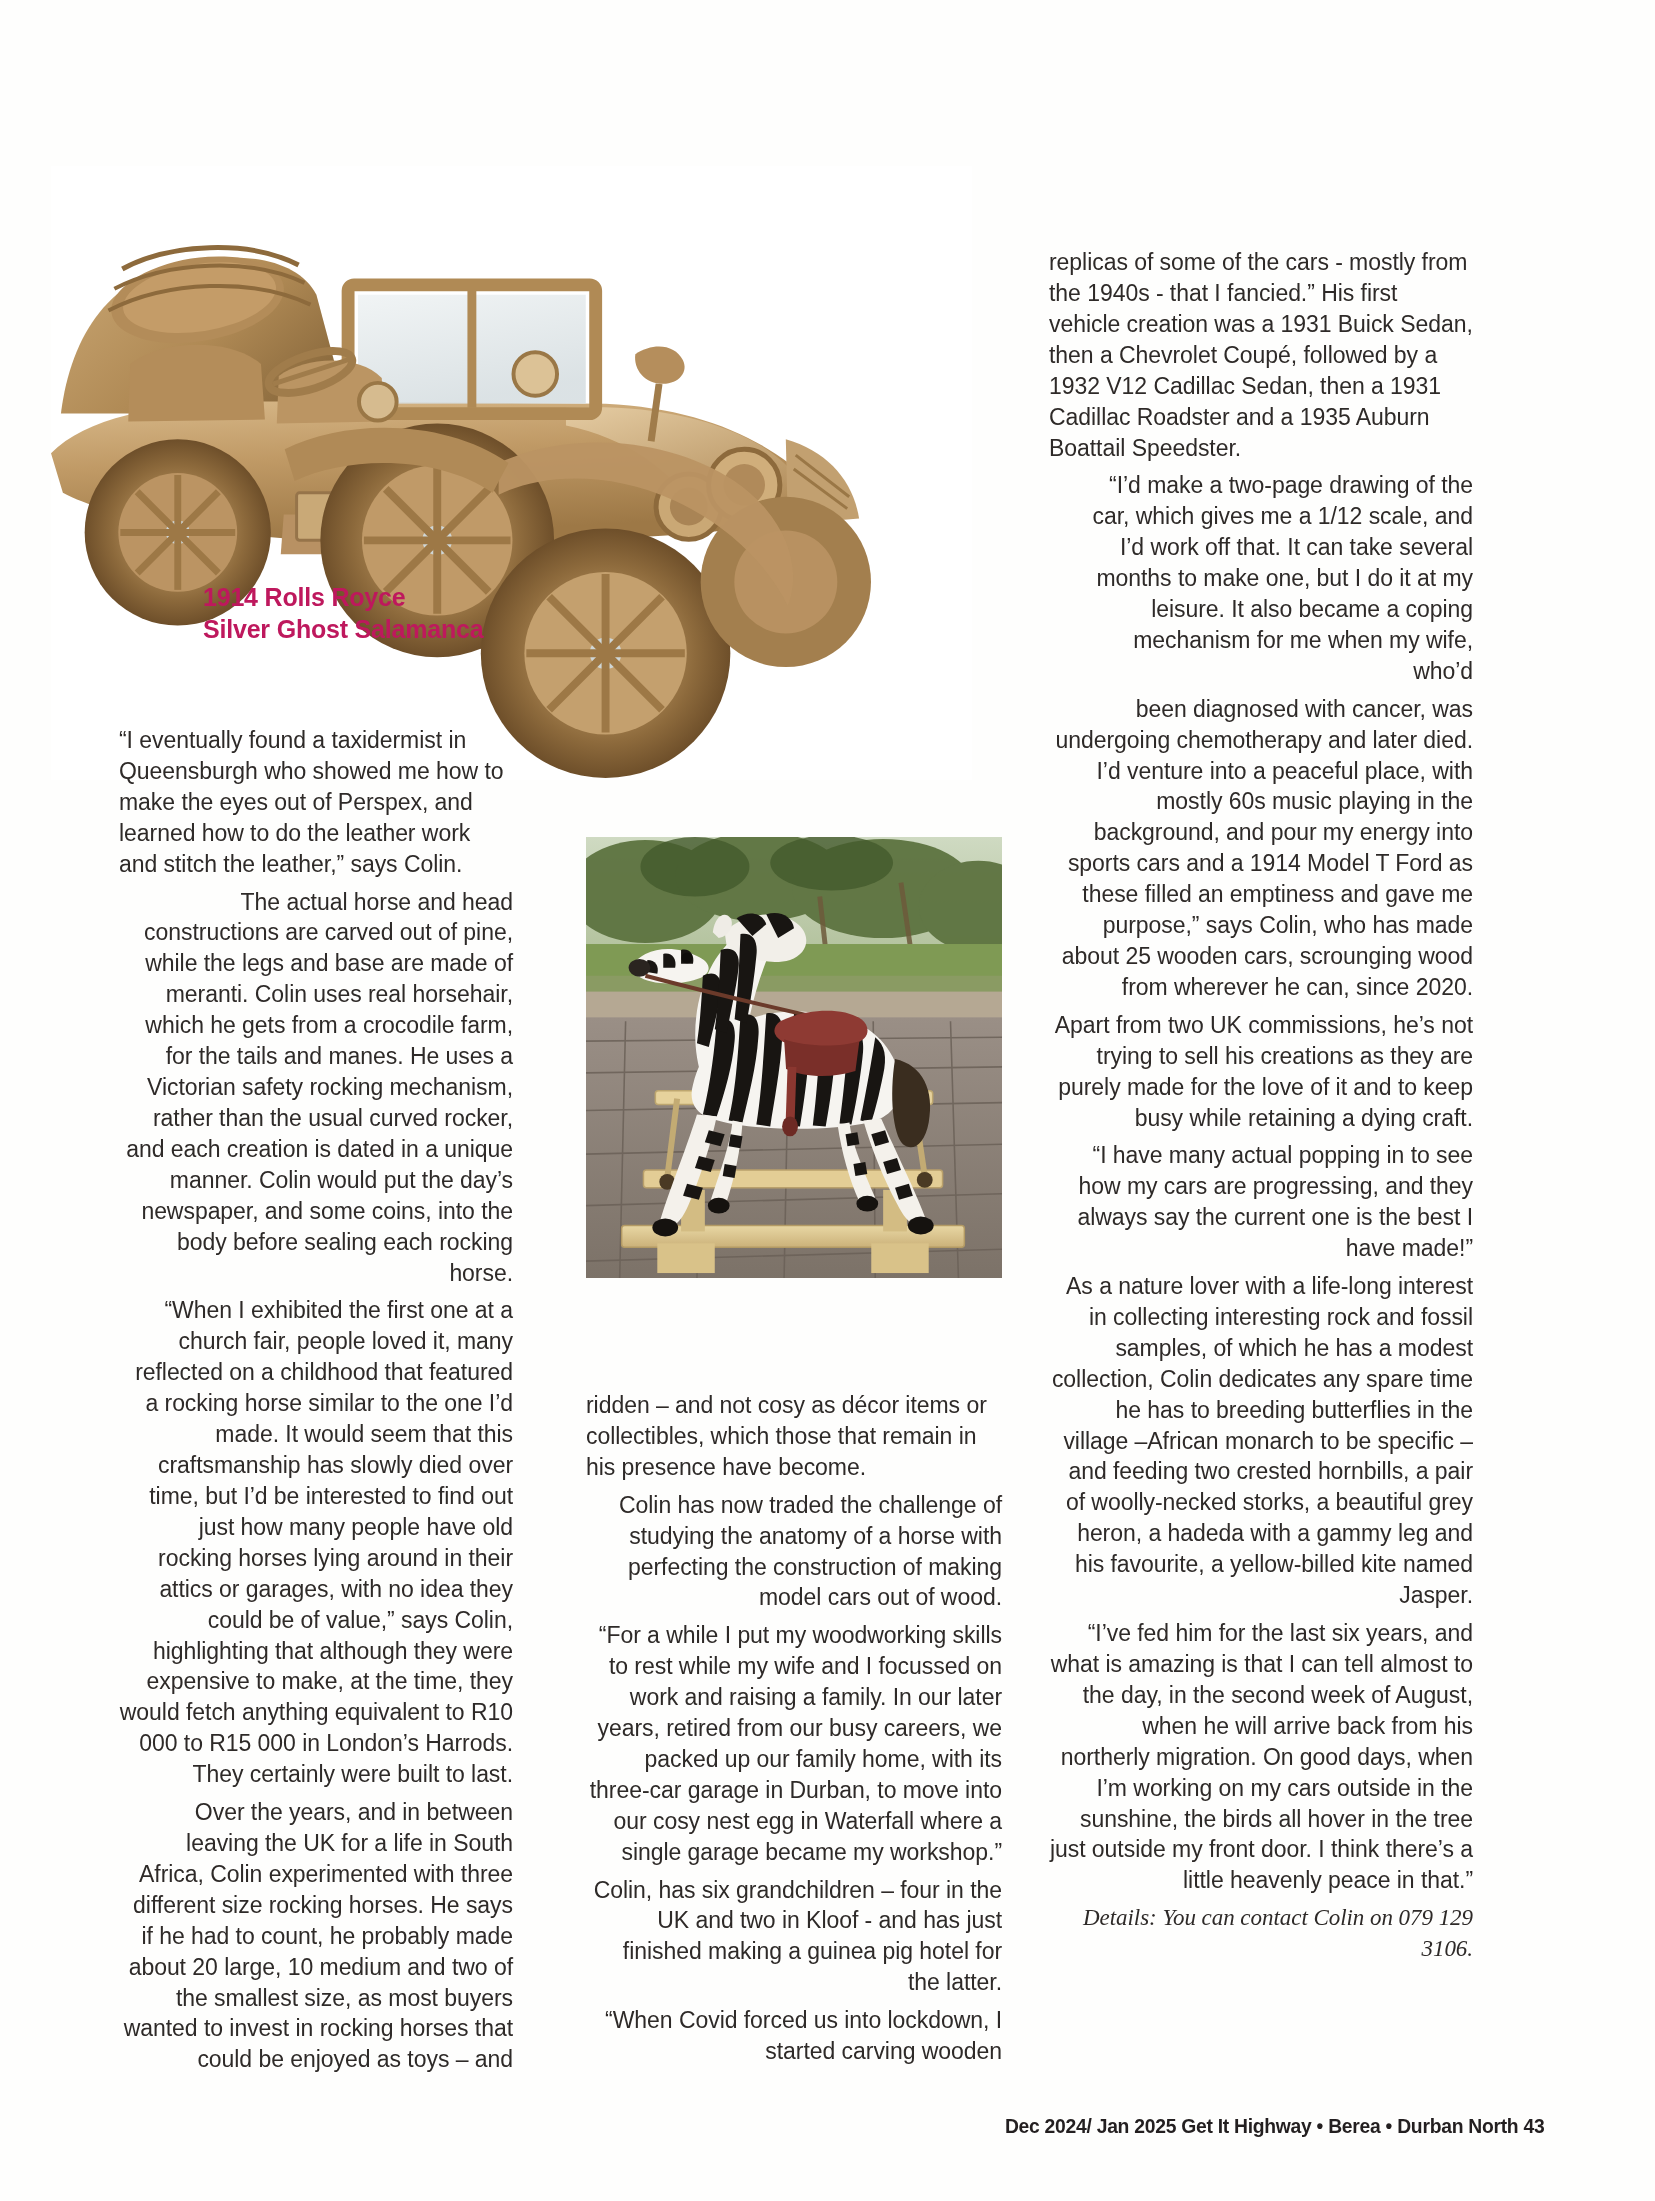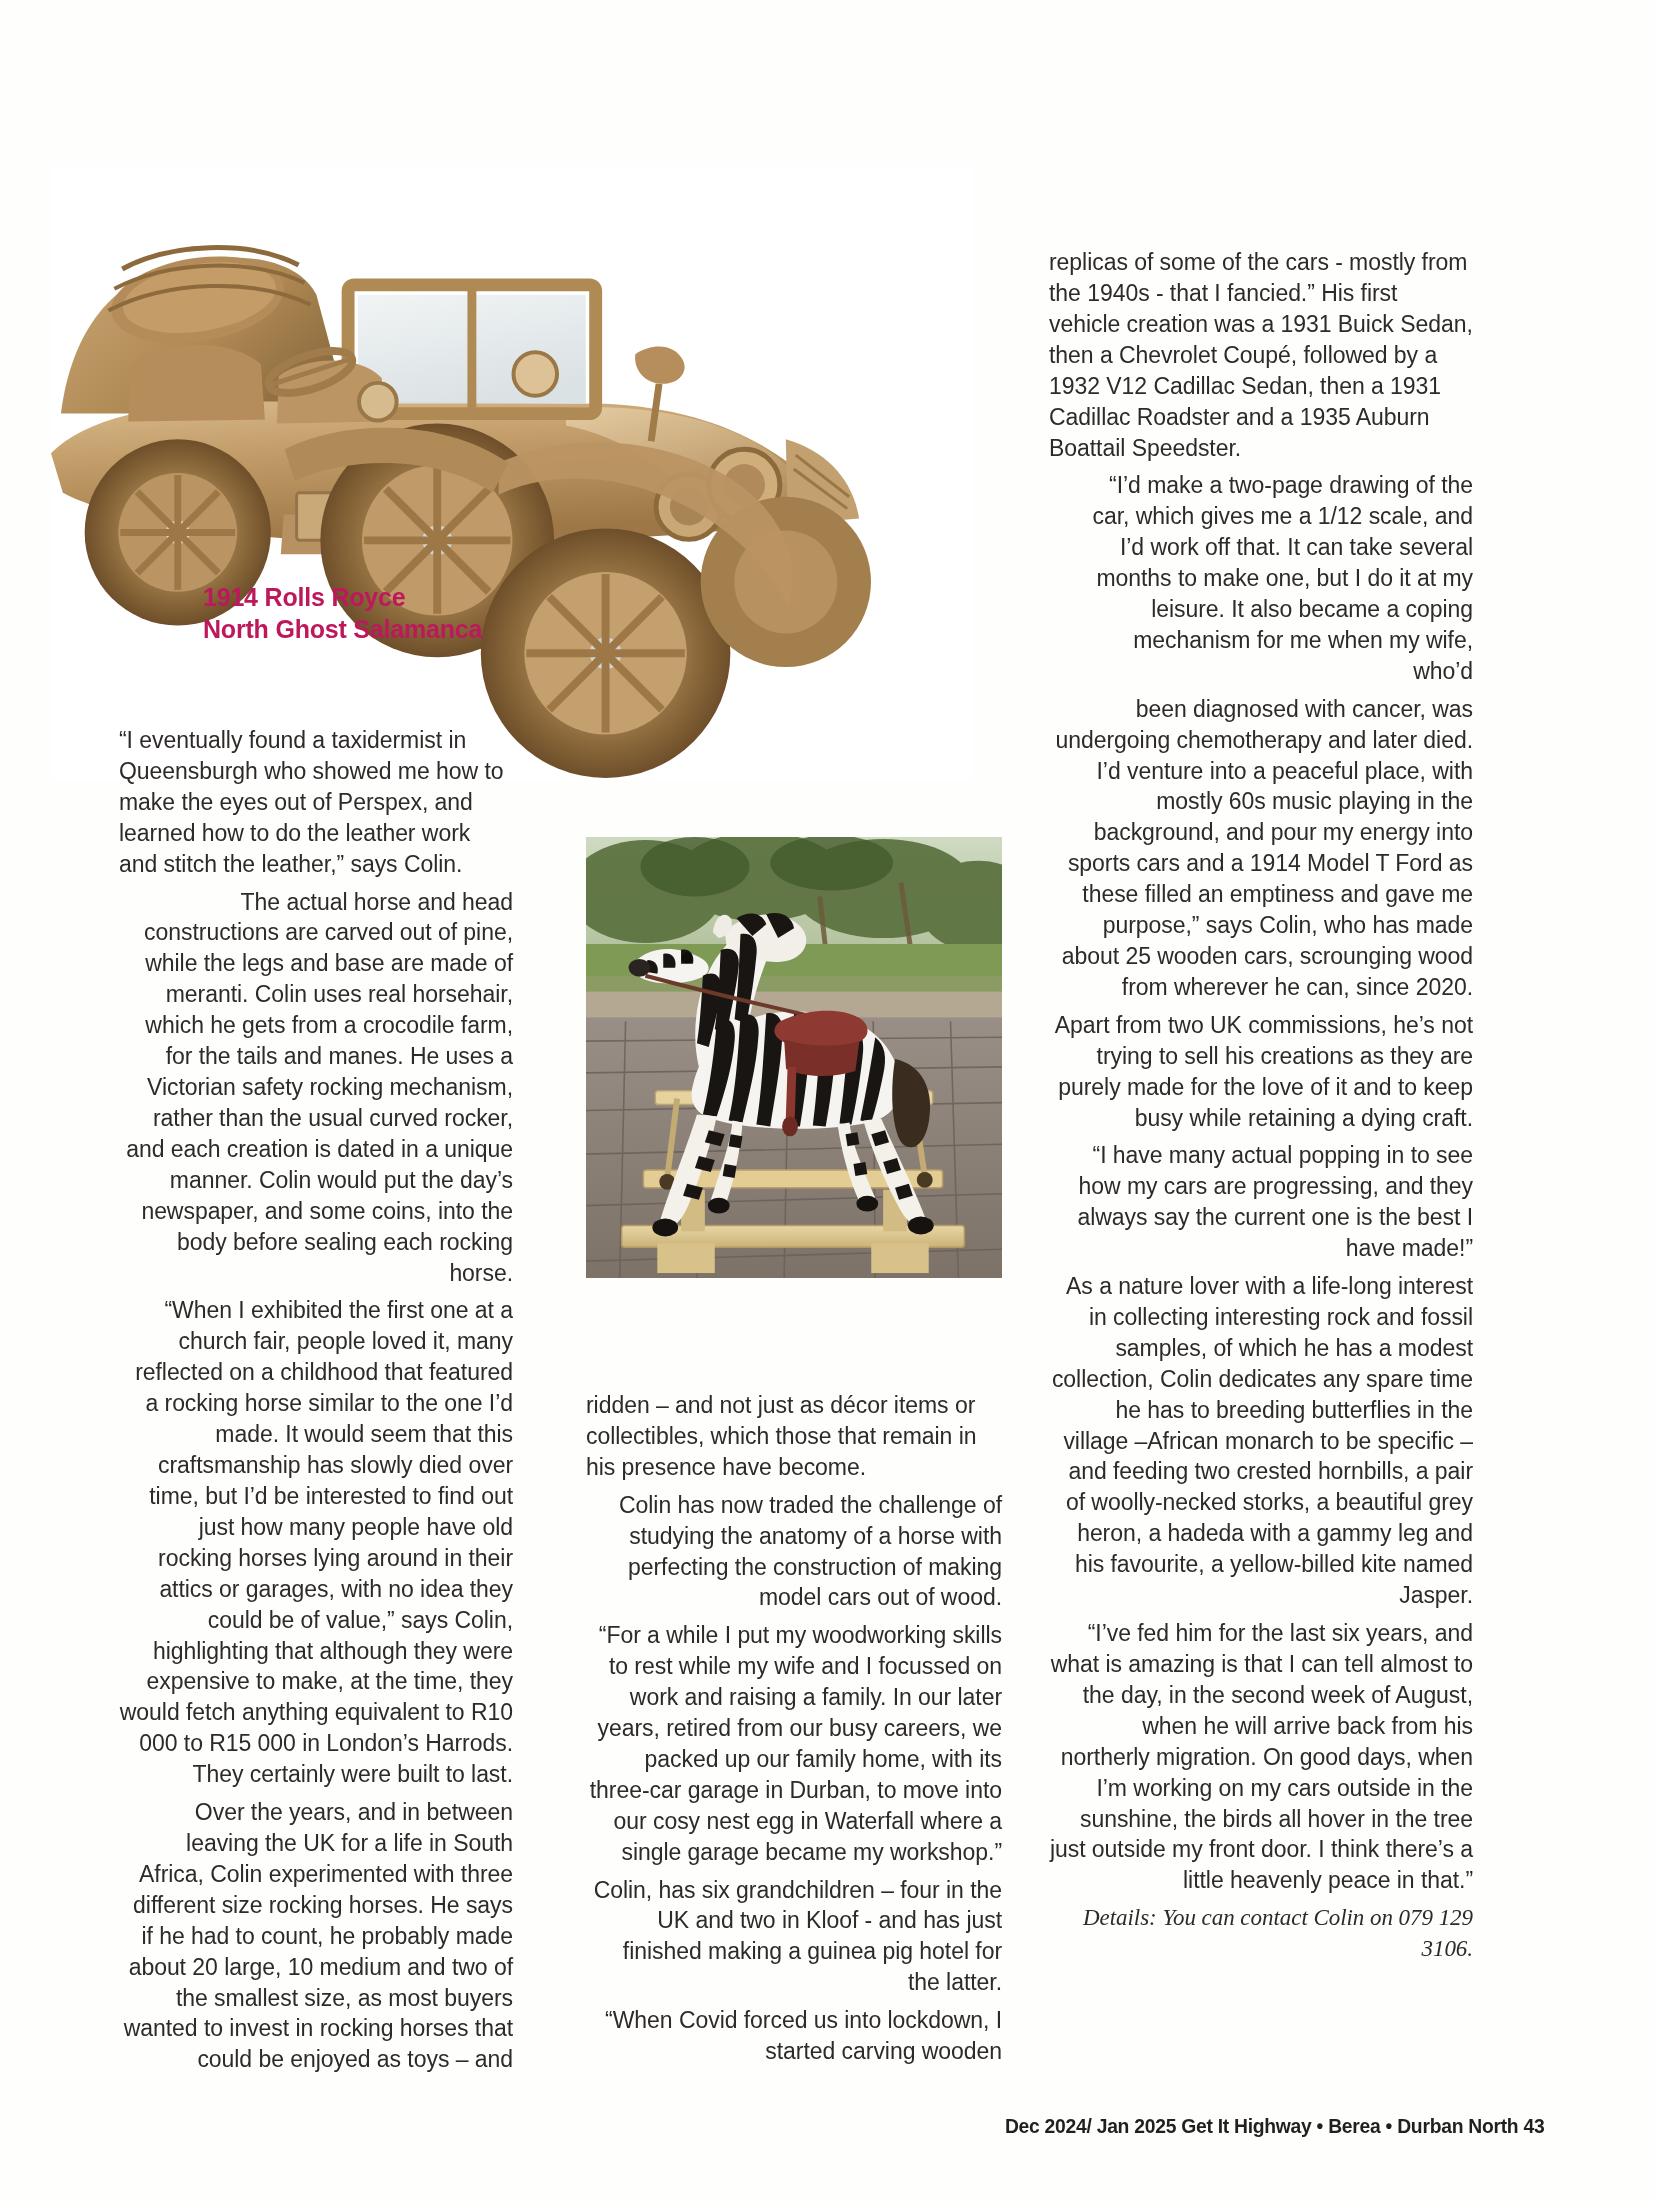--- a/index.html
+++ b/index.html
@@ -222,21 +222,21 @@
       </g>
 
       <path d="M452 300 C 520 268, 620 272, 690 318 C 740 352, 760 404, 744 444
                C 726 408, 690 366, 630 338 C 560 306, 492 312, 452 332 Z" fill="#bb9463" opacity="0.95"></path>
       <path d="M236 286 C 300 254, 400 256, 462 300 L 446 330 C 392 292, 300 292, 246 318 Z" fill="#b08a57"></path>
     </svg>
   </div>
 
   <div class="hero-caption">
     <span>1914 Rolls Royce</span>
-    <span>North Ghost Salamanca</span>
+    <span>Silver Ghost Salamanca</span>
   </div>
 
   <div class="zebra-photo">
     <svg viewBox="0 0 420 445" preserveAspectRatio="none" aria-hidden="true">
       <defs>
         <linearGradient id="sky" x1="0" y1="0" x2="0" y2="1">
           <stop offset="0%" stop-color="#cfdac2"></stop>
           <stop offset="100%" stop-color="#9fb183"></stop>
         </linearGradient>
         <linearGradient id="brick" x1="0" y1="0" x2="0" y2="1">
@@ -380,21 +380,21 @@
   </div>
 
   <div class="col" id="col1">
     <p>“I eventually found a taxidermist in Queensburgh who showed me how to make the eyes out of Perspex, and learned how to do the leather work and stitch the leather,” says Colin.</p>
     <p>The actual horse and head constructions are carved out of pine, while the legs and base are made of meranti. Colin uses real horsehair, which he gets from a crocodile farm, for the tails and manes. He uses a Victorian safety rocking mechanism, rather than the usual curved rocker, and each creation is dated in a unique manner. Colin would put the day’s newspaper, and some coins, into the body before sealing each rocking horse.</p>
     <p>“When I exhibited the first one at a church fair, people loved it, many reflected on a childhood that featured a rocking horse similar to the one I’d made. It would seem that this craftsmanship has slowly died over time, but I’d be interested to find out just how many people have old rocking horses lying around in their attics or garages, with no idea they could be of value,” says Colin, highlighting that although they were expensive to make, at the time, they would fetch anything equivalent to R10 000 to R15 000 in London’s Harrods. They certainly were built to last.</p>
     <p>Over the years, and in between leaving the UK for a life in South Africa, Colin experimented with three different size rocking horses. He says if he had to count, he probably made about 20 large, 10 medium and two of the smallest size, as most buyers wanted to invest in rocking horses that could be enjoyed as toys – and</p>
   </div>
 
   <div class="col" id="col2">
-    <p>ridden – and not just as décor items or collectibles, which those that remain in his presence have become.</p>
+    <p>ridden – and not cosy as décor items or collectibles, which those that remain in his presence have become.</p>
     <p>Colin has now traded the challenge of studying the anatomy of a horse with perfecting the construction of making model cars out of wood.</p>
     <p>“For a while I put my woodworking skills to rest while my wife and I focussed on work and raising a family. In our later years, retired from our busy careers, we packed up our family home, with its three-car garage in Durban, to move into our cosy nest egg in Waterfall where a single garage became my workshop.”</p>
     <p>Colin, has six grandchildren – four in the UK and two in Kloof - and has just finished making a guinea pig hotel for the latter.</p>
     <p> “When Covid forced us into lockdown, I started carving wooden</p>
   </div>
 
   <div class="col" id="col3">
     <p>replicas of some of the cars - mostly from the 1940s - that I fancied.”  His first vehicle creation was a 1931 Buick Sedan, then a Chevrolet Coupé, followed by a 1932 V12 Cadillac Sedan, then a 1931 Cadillac Roadster and a 1935 Auburn Boattail Speedster.</p>
     <p class="indent-wrap">“I’d make a two-page drawing of the car, which gives me a 1/12 scale, and I’d work off that. It can take several months to make one, but I do it at my leisure. It also became a coping mechanism for me when my wife, who’d</p>
     <p>been diagnosed with cancer, was undergoing chemotherapy and later died. I’d venture into a peaceful place, with mostly 60s music playing in the background, and pour my energy into sports cars and a 1914 Model T Ford as these filled an emptiness and gave me purpose,” says Colin, who has made about 25 wooden cars, scrounging wood from wherever he can, since 2020.</p>

